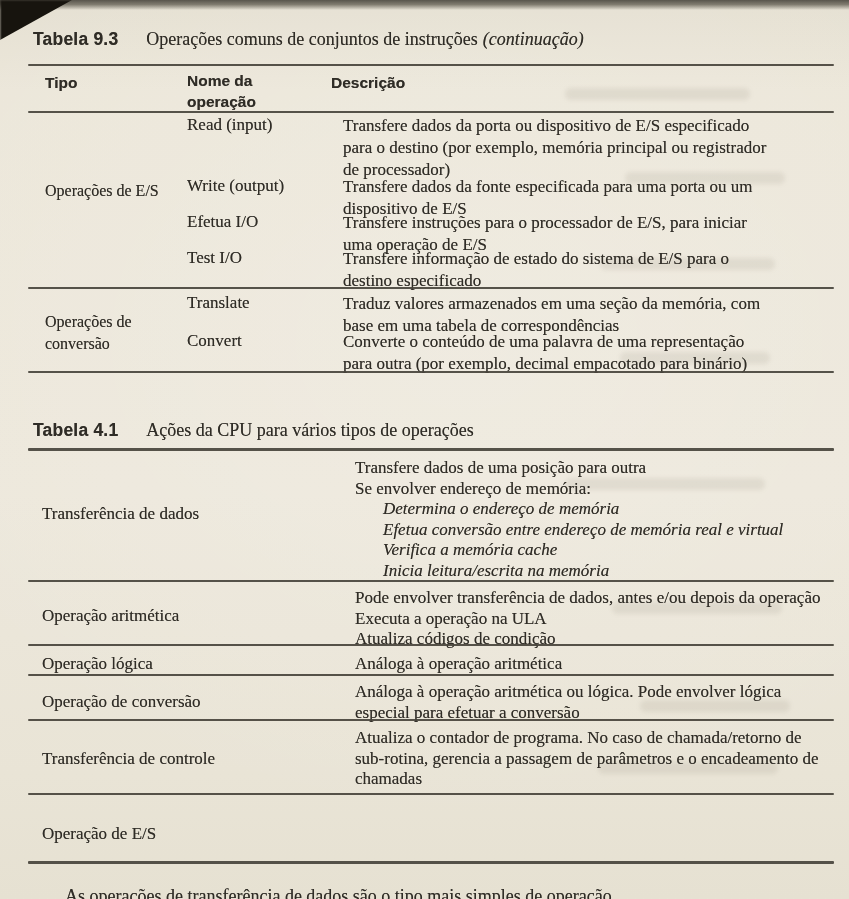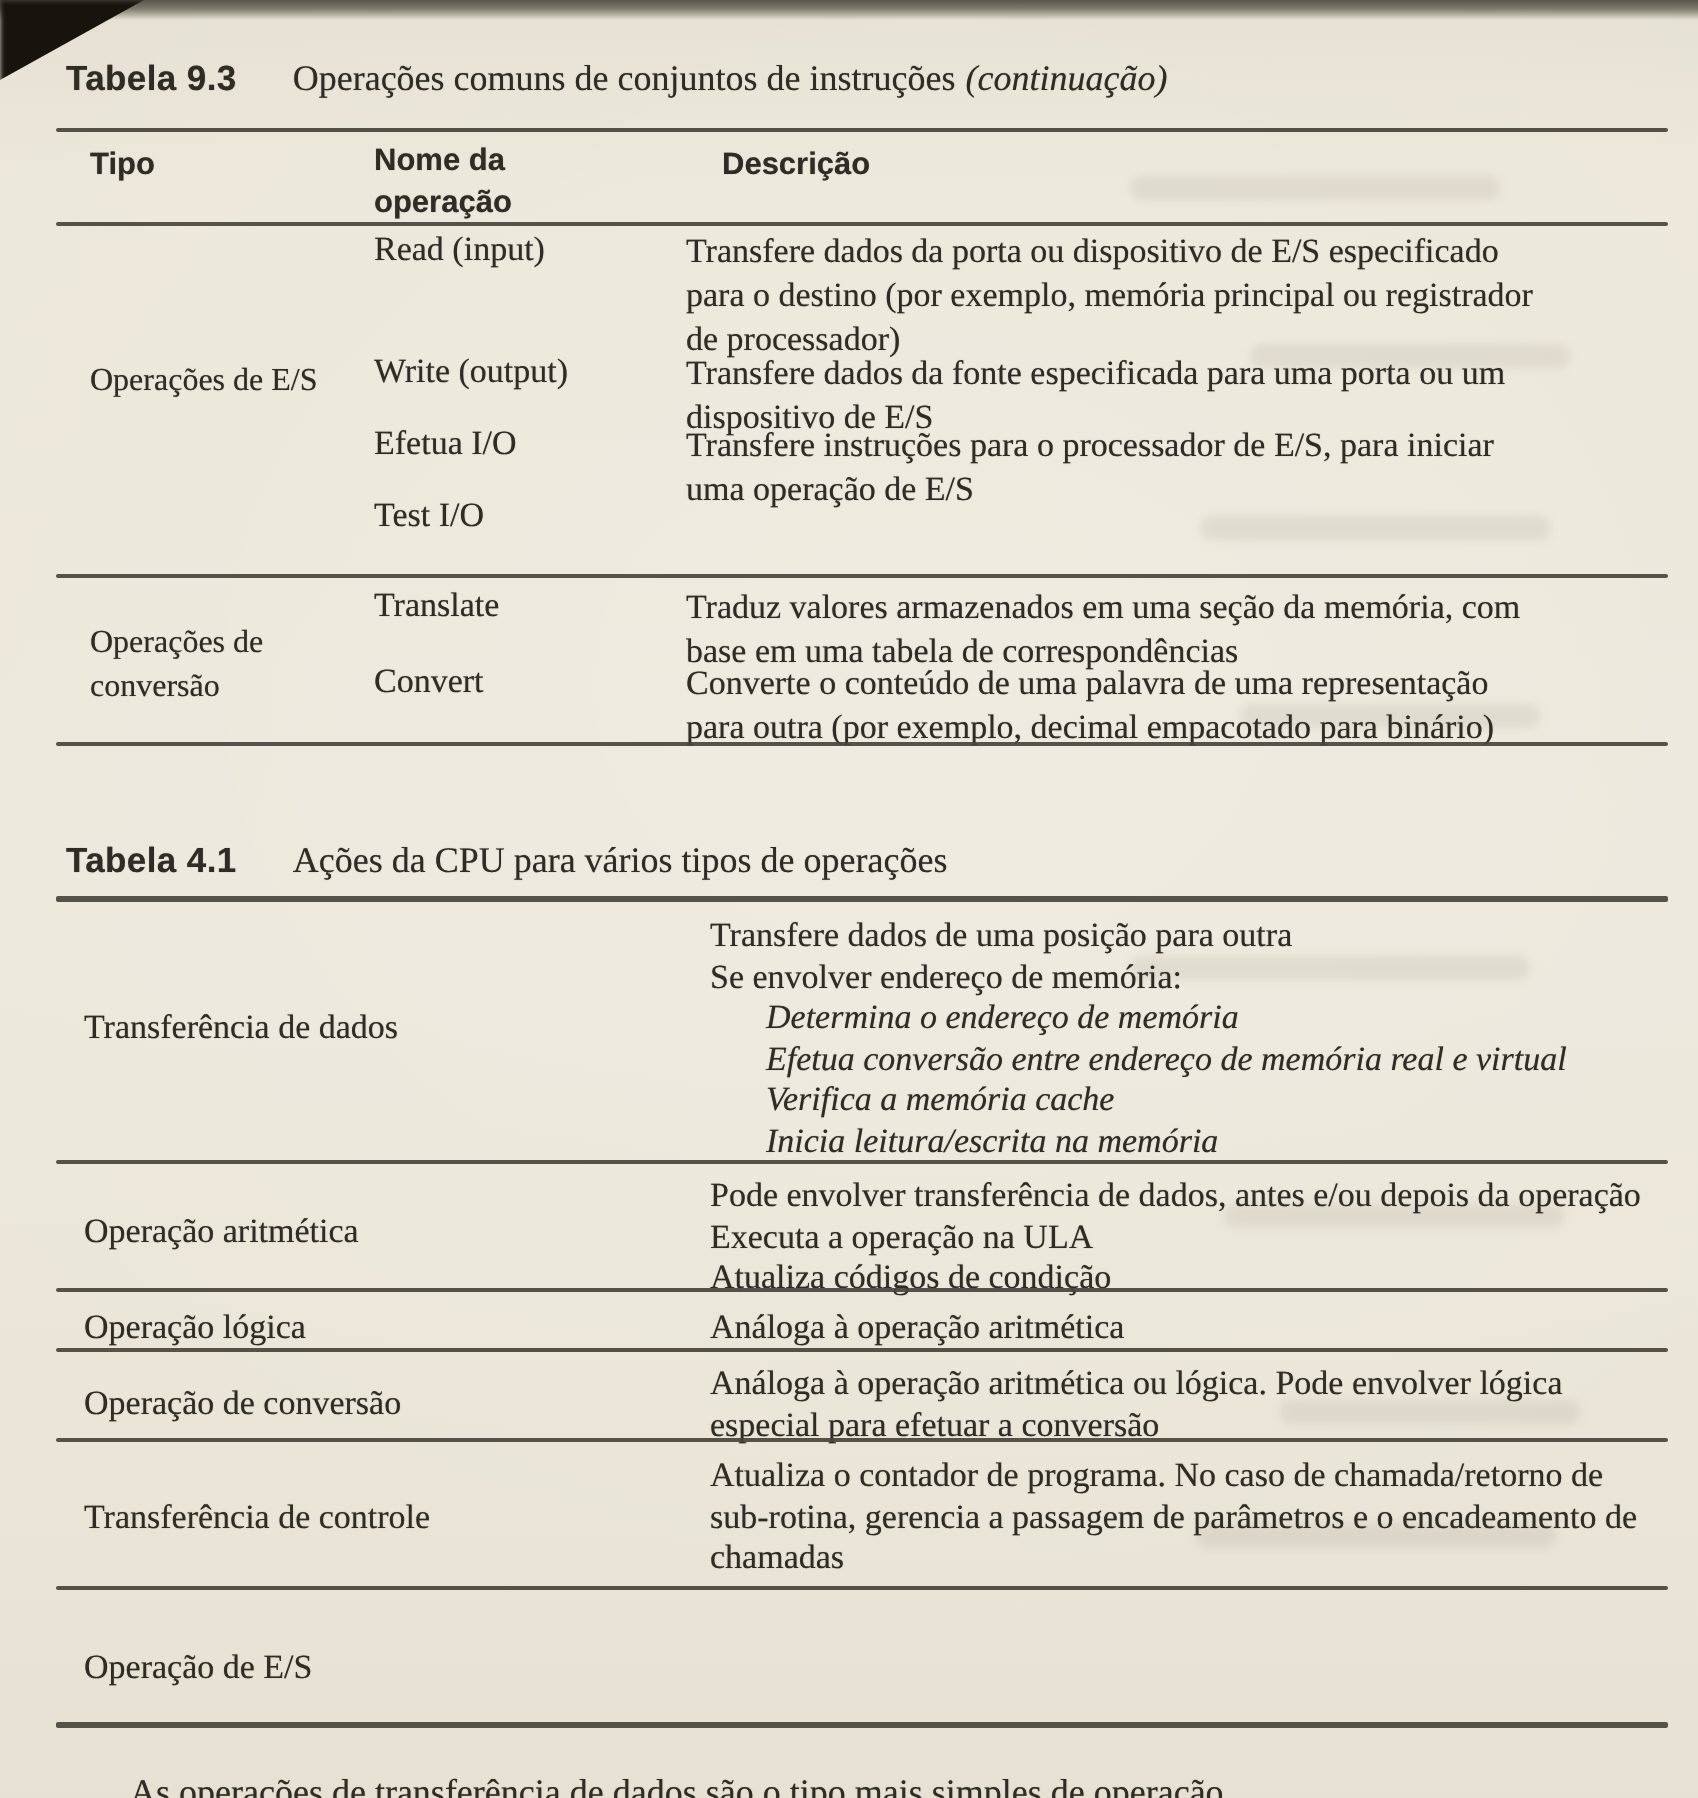--- a/index.html
+++ b/index.html
@@ -66,40 +66,42 @@
 
   <div class="caption" style="top:29px">
     <span class="cap-label">Tabela 9.3</span>
     <span class="cap-title"><span>Operações comuns de conjuntos de instruções</span><i class="cont">(continuação)</i></span>
   </div>
 
   <div class="rule" style="top:64px"></div>
 
   <div class="th" style="left:45px;top:72px">Tipo</div>
   <div class="th" style="left:187px;top:70px;width:92px">Nome da operação</div>
-  <div class="th" style="left:361px;top:72px">Descrição</div>
+  <div class="th" style="left:331px;top:72px">Descrição</div>
 
   <div class="rule" style="top:111px"></div>
 
   <div class="tipo" style="top:180px;width:120px">Operações de E/S</div>
 
   <div class="nome" style="top:115px">Read (input)</div>
   <div class="desc" style="top:115px">Transfere dados da porta ou dispositivo de E/S especificado
 para o destino (por exemplo, memória principal ou registrador
 de processador)</div>
 
   <div class="nome" style="top:176px">Write (output)</div>
   <div class="desc" style="top:176px">Transfere dados da fonte especificada para uma porta ou um
 dispositivo de E/S</div>
 
   <div class="nome" style="top:212px">Efetua I/O</div>
   <div class="desc" style="top:212px">Transfere instruções para o processador de E/S, para iniciar
 uma operação de E/S</div>
 
   <div class="nome" style="top:248px">Test I/O</div>
+  <div class="desc" style="top:248px">Transfere informação de estado do sistema de E/S para o
+destino especificado</div>
 
   <div class="rule" style="top:287px"></div>
 
   <div class="tipo" style="top:311px;width:126px">Operações de conversão</div>
 
   <div class="nome" style="top:293px">Translate</div>
   <div class="desc" style="top:293px">Traduz valores armazenados em uma seção da memória, com
 base em uma tabela de correspondências</div>
 
   <div class="nome" style="top:331px">Convert</div>

